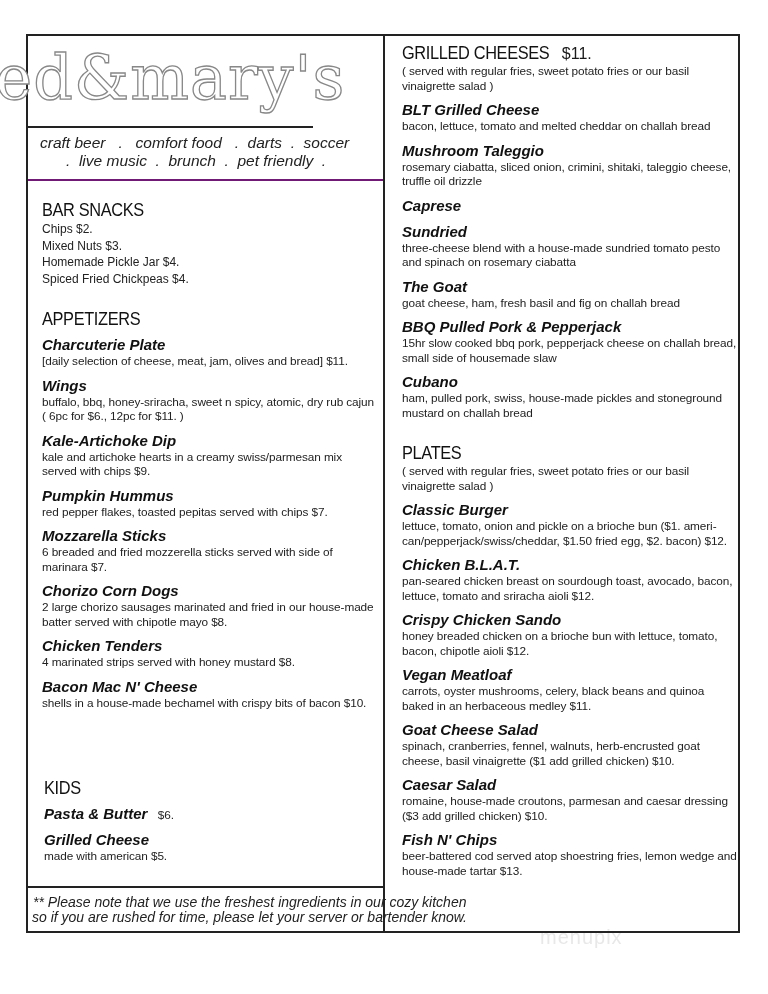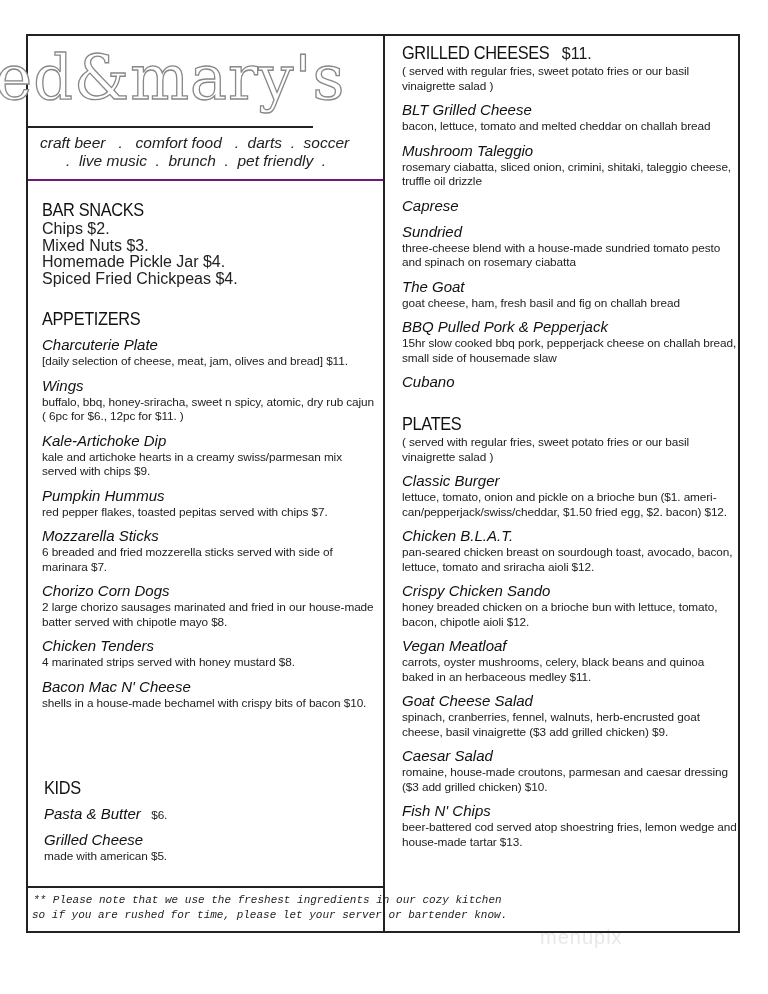--- a/index.html
+++ b/index.html
@@ -14,28 +14,28 @@
                -webkit-text-stroke:1.3px #888; line-height:1; margin-top:-6px; }
   .tagline-box { position:absolute; left:28px; top:127px; width:355px; height:54px;
                  border-bottom:2px solid #701a75; box-sizing:border-box; }
   .tag-line { position:absolute; font-style:italic; font-size:15.5px; color:#222; white-space:pre; }
   .tag1 { left:12px; top:7px; }
   .tag2 { left:38px; top:25px; }
   .left-body { position:absolute; left:42px; top:199px; width:335px; }
   .sec-head { font-family:"Liberation Sans Narrow","Liberation Sans", sans-serif; font-size:19px;
               letter-spacing:-0.4px; transform:scaleX(0.86); transform-origin:left; white-space:nowrap;
               color:#111; line-height:22px; }
-  .snack { font-size:16px; line-height:16.5px; color:#222; }
-  .item-name { font-style:italic; font-size:15px; line-height:18px; color:#111; }
+  .snack { font-size:12px; line-height:16.5px; color:#222; }
+  .item-name { font-style:italic; font-size:15px; line-height:18px; color:#111;font-weight:bold; }
   .item-desc { font-size:11.8px; line-height:14.5px; color:#222; letter-spacing:-0.1px; }
   .item { margin-bottom:8px; }
   .kids-box { position:absolute; left:44px; top:777px; width:330px; }
   .note-box { position:absolute; left:28px; top:886px; width:355px; height:46px;
               border-top:2px solid #222; box-sizing:border-box; }
-  .note-line { position:absolute; font-style:italic; font-size:11px; color:#222; white-space:nowrap;font-family:Liberation Mono, monospace; }
+  .note-line { position:absolute; font-style:italic; font-size:14px; color:#222; white-space:nowrap; }
   .right-body { position:absolute; left:402px; top:42px; width:335px; }
   .watermark { position:absolute; left:540px; top:890px; font-size:20px; color:#e8e8e8; letter-spacing:1px;margin-top:36px; }
 </style>
 </head>
 <body>
 
 <div class="frame"></div>
 <div class="col-divider"></div>
 
 <div class="logo-box">
@@ -132,20 +132,21 @@
   <div class="item">
     <div class="item-name">The Goat</div>
     <div class="item-desc">goat cheese, ham, fresh basil and fig on challah bread</div>
   </div>
   <div class="item">
     <div class="item-name">BBQ Pulled Pork &amp; Pepperjack</div>
     <div class="item-desc">15hr slow cooked bbq pork, pepperjack cheese on challah bread, small side of housemade slaw</div>
   </div>
   <div class="item">
     <div class="item-name">Cubano</div>
+    <div class="item-desc">ham, pulled pork, swiss, house-made pickles and stoneground mustard on challah bread</div>
   </div>
 
   <div class="sec-head" style="margin-top:22px;">PLATES</div>
   <div class="item-desc" style="margin-bottom:8px;">( served with regular fries, sweet potato fries or our basil vinaigrette salad )</div>
 
   <div class="item">
     <div class="item-name">Classic Burger</div>
     <div class="item-desc">lettuce, tomato, onion and pickle on a brioche bun ($1. ameri-can/pepperjack/swiss/cheddar, $1.50 fried egg, $2. bacon)  $12.</div>
   </div>
   <div class="item">
@@ -155,21 +156,21 @@
   <div class="item">
     <div class="item-name">Crispy Chicken Sando</div>
     <div class="item-desc">honey breaded chicken on a brioche bun with lettuce, tomato, bacon, chipotle aioli  $12.</div>
   </div>
   <div class="item">
     <div class="item-name">Vegan Meatloaf</div>
     <div class="item-desc">carrots, oyster mushrooms, celery, black beans and quinoa baked in an herbaceous medley  $11.</div>
   </div>
   <div class="item">
     <div class="item-name">Goat Cheese Salad</div>
-    <div class="item-desc">spinach, cranberries, fennel, walnuts, herb-encrusted goat cheese, basil vinaigrette ($3 add grilled chicken)  $9.</div>
+    <div class="item-desc">spinach, cranberries, fennel, walnuts, herb-encrusted goat cheese, basil vinaigrette ($1 add grilled chicken)  $10.</div>
   </div>
   <div class="item">
     <div class="item-name">Caesar Salad</div>
     <div class="item-desc">romaine, house-made croutons, parmesan and caesar dressing ($3 add grilled chicken)  $10.</div>
   </div>
   <div class="item">
     <div class="item-name">Fish N' Chips</div>
     <div class="item-desc">beer-battered cod served atop shoestring fries, lemon wedge and house-made tartar  $13.</div>
   </div>
 </div>

